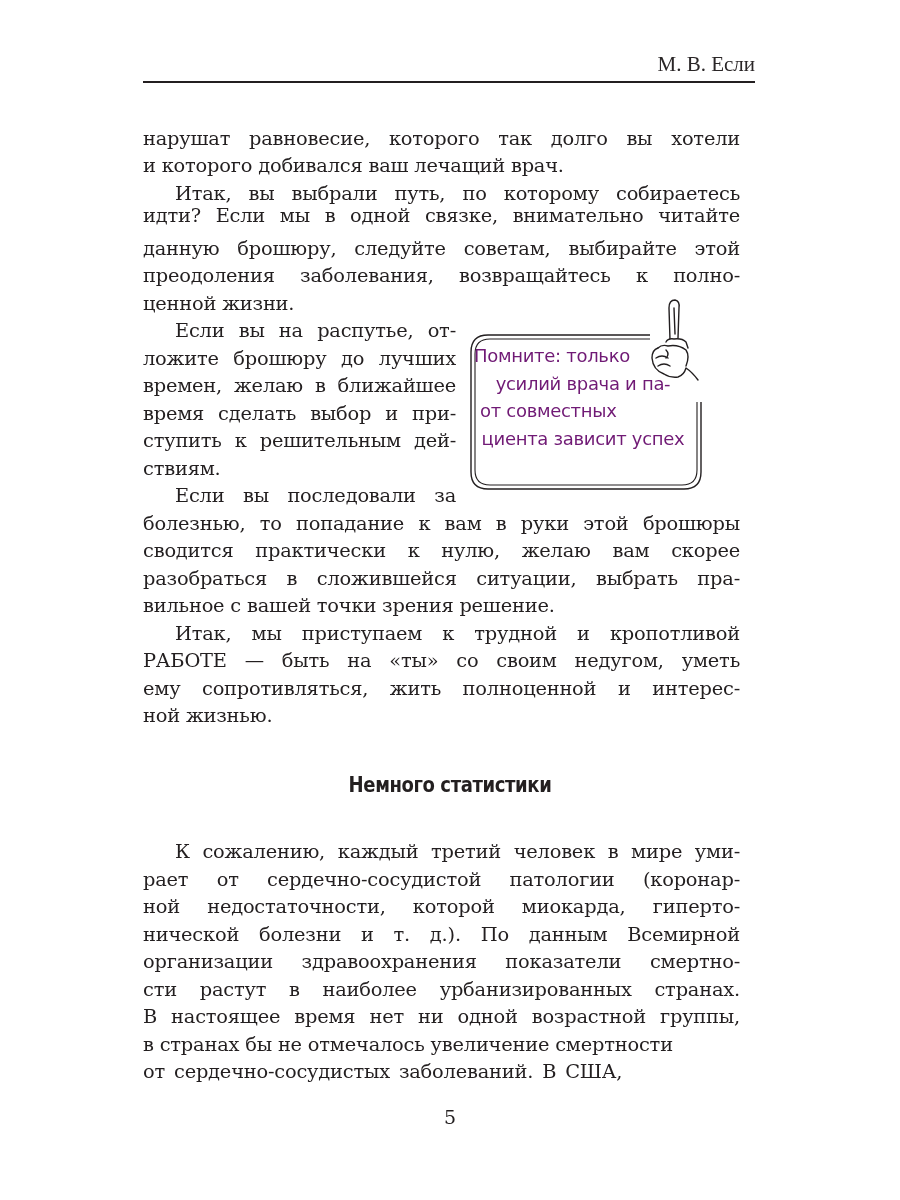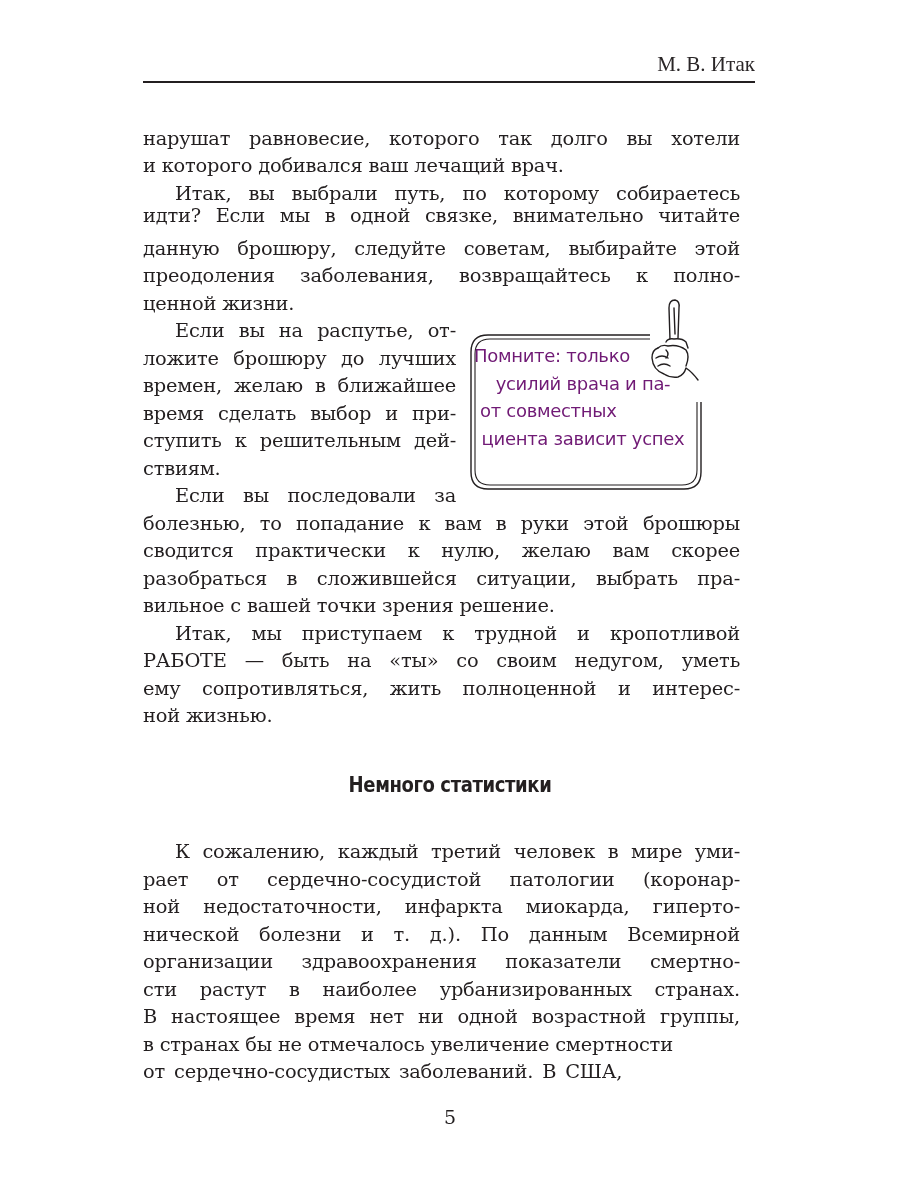--- a/index.html
+++ b/index.html
@@ -48,21 +48,21 @@
     .page-number {
       position: absolute; left: 0; top: 1106px; width: 900px; text-align: center;
       font-family: "DejaVu Serif", serif; font-size: 19px; color: #231f20;
     }
   </style>
 </head>
 <body>
 
 <div class="page">
 
-  <div class="running-head">М. В. Итак</div>
+  <div class="running-head">М. В. Если</div>
   <div class="head-rule"></div>
 
   <div class="body-text">
 
     <div class="line full" style="top:125px">нарушат равновесие, которого так долго вы хотели</div>
     <div class="line" style="top:152px">и которого добивался ваш лечащий врач.</div>
 
     <div class="line full ind" style="top:180px">Итак, вы выбрали путь, по которому собираетесь</div>
     <div class="line full" style="top:202px">идти? Если мы в одной связке, внимательно читайте</div>
     <div class="line full" style="top:235px">данную брошюру, следуйте советам, выбирайте этой</div>
@@ -82,21 +82,21 @@
     <div class="line full" style="top:565px">разобраться в сложившейся ситуации, выбрать пра-</div>
     <div class="line" style="top:592px">вильное с вашей точки зрения решение.</div>
 
     <div class="line full ind" style="top:620px">Итак, мы приступаем к трудной и кропотливой</div>
     <div class="line full" style="top:647px">РАБОТЕ — быть на «ты» со своим недугом, уметь</div>
     <div class="line full" style="top:675px">ему сопротивляться, жить полноценной и интерес-</div>
     <div class="line" style="top:702px">ной жизнью.</div>
 
     <div class="line full ind" style="top:838px">К сожалению, каждый третий человек в мире уми-</div>
     <div class="line full" style="top:866px">рает от сердечно-сосудистой патологии (коронар-</div>
-    <div class="line full" style="top:893px">ной недостаточности, инфаркта миокарда, гиперто-</div>
+    <div class="line full" style="top:893px">ной недостаточности, которой миокарда, гиперто-</div>
     <div class="line full" style="top:921px">нической болезни и т. д.). По данным Всемирной</div>
     <div class="line full" style="top:948px">организации здравоохранения показатели смертно-</div>
     <div class="line full" style="top:976px">сти растут в наиболее урбанизированных странах.</div>
     <div class="line full" style="top:1003px">В настоящее время нет ни одной возрастной группы,</div>
     <div class="line" style="top:1031px">в странах бы не отмечалось увеличение смертности</div>
     <div class="line" style="top:1058px; word-spacing:3px">от сердечно-сосудистых заболеваний. В США,</div>
   </div>
 
   <div class="callout">
     <svg class="callout-frame" viewBox="0 0 236 160">

